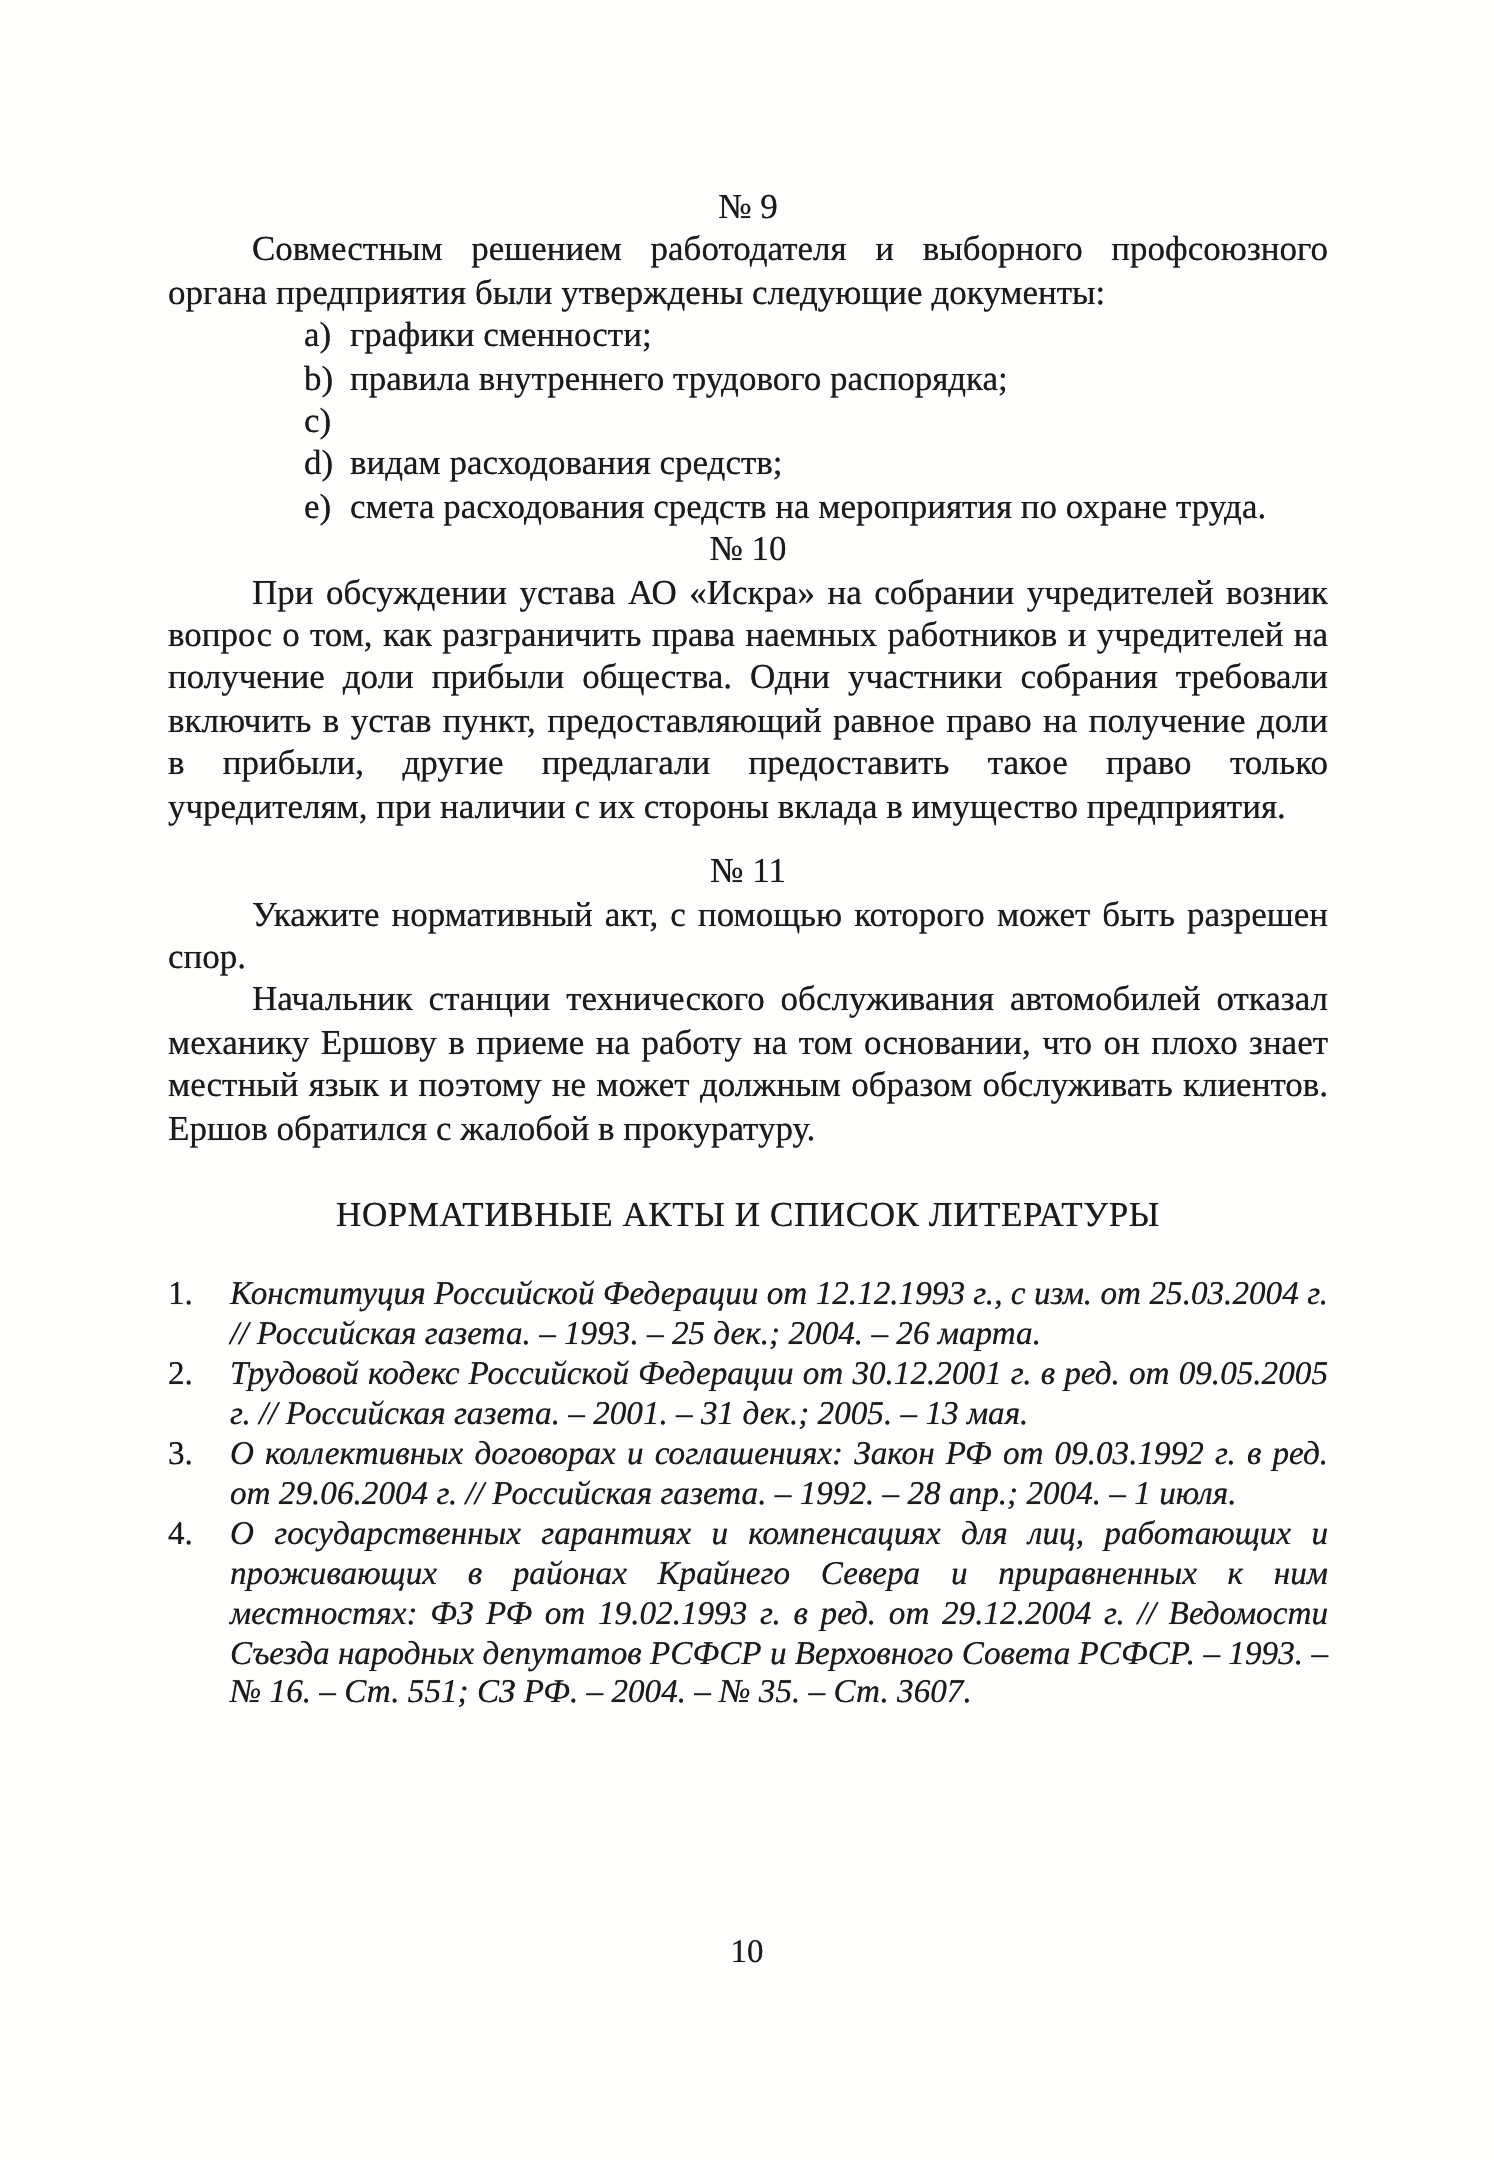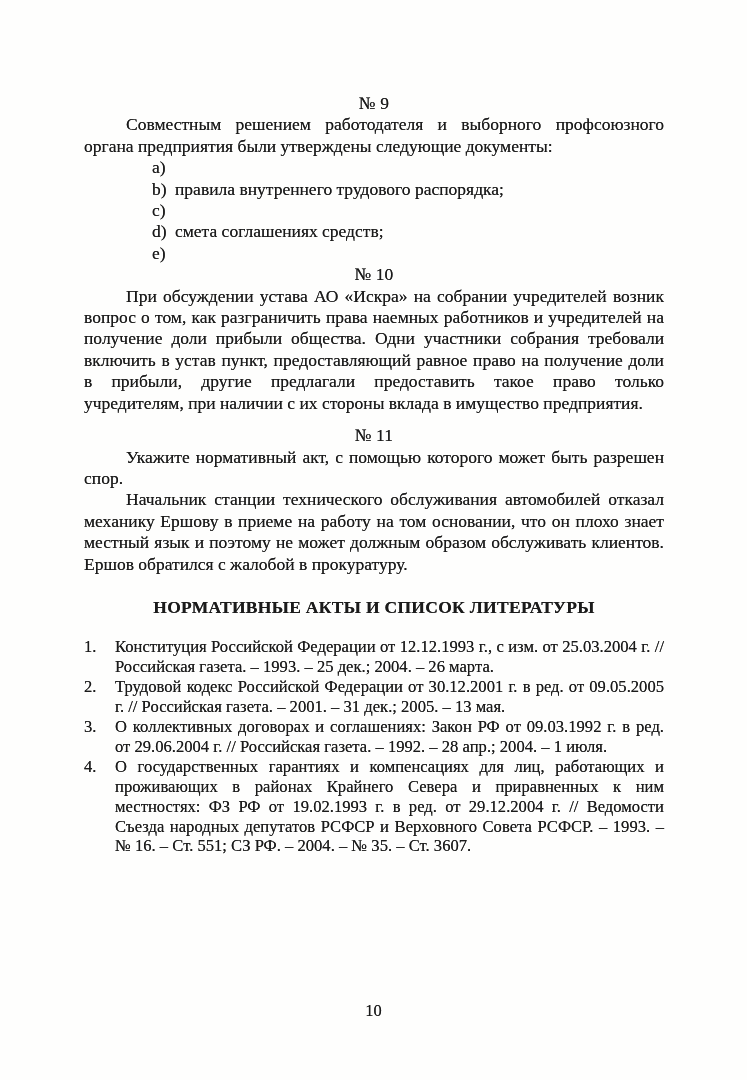--- a/index.html
+++ b/index.html
@@ -36,68 +36,69 @@
     margin: 0;
     text-align: justify;
     text-indent: 42px;
   }
   .abc-list { margin: 0; padding: 0 0 0 68px; list-style: none; }
   .abc-item { display: flex; }
   .abc-marker { flex: none; width: 17px; margin-right: 6px; }
   .bib-title {
     margin: 22px 0 0 0;
     text-align: center;
-    font-weight: bold;
+    font-weight: normal;
     font-size: 17.5px;
     letter-spacing: 0.3px;
   }
   .bib-list {
     margin: 19px 0 0 0;
     font-size: 16.6px;
     line-height: 19.9px;
   }
   .bib-row { display: flex; }
   .bib-num { flex: none; width: 31px; }
-  .bib-text { flex: 1; text-align: justify; }
+  .bib-text { flex: 1; text-align: justify; font-style: italic; }
   .page-footer {
     position: absolute;
     left: 0; right: 0; top: 966px;
     text-align: center;
     font-size: 16.5px;
     color: #1b1b1b;
     text-shadow: 0 0 0.35px rgba(10,10,10,0.75);
-    margin-top: 35px;
   }
 </style>
 </head>
 <body>
 
 <div class="page">
   <div class="content">
 
     <section>
       <h3 class="problem-heading head-9">№ 9</h3>
       <p class="para">Совместным решением работодателя и выборного профсоюзного органа предприятия были утверждены следующие документы:</p>
       <ul class="abc-list">
         <li class="abc-item">
           <span class="abc-marker">a)</span>
+          <span>графики сменности;</span>
         </li>
         <li class="abc-item">
           <span class="abc-marker">b)</span>
           <span>правила внутреннего трудового распорядка;</span>
         </li>
         <li class="abc-item">
           <span class="abc-marker">c)</span>
         </li>
         <li class="abc-item">
           <span class="abc-marker">d)</span>
-          <span>смета соглашениях средств;</span>
+          <span>видам расходования средств;</span>
         </li>
         <li class="abc-item">
           <span class="abc-marker">e)</span>
+          <span>смета расходования средств на мероприятия по охране труда.</span>
         </li>
       </ul>
     </section>
 
     <section>
       <h3 class="problem-heading head-10">№ 10</h3>
       <p class="para">При обсуждении устава АО «Искра» на собрании учредителей возник вопрос о том, как разграничить права наемных работников и учредителей на получение доли прибыли общества. Одни участники собрания требовали включить в устав пункт, предоставляющий равное право на получение доли в прибыли, другие предлагали предоставить такое право только учредителям, при наличии с их стороны вклада в имущество предприятия.</p>
     </section>
 
     <section>

